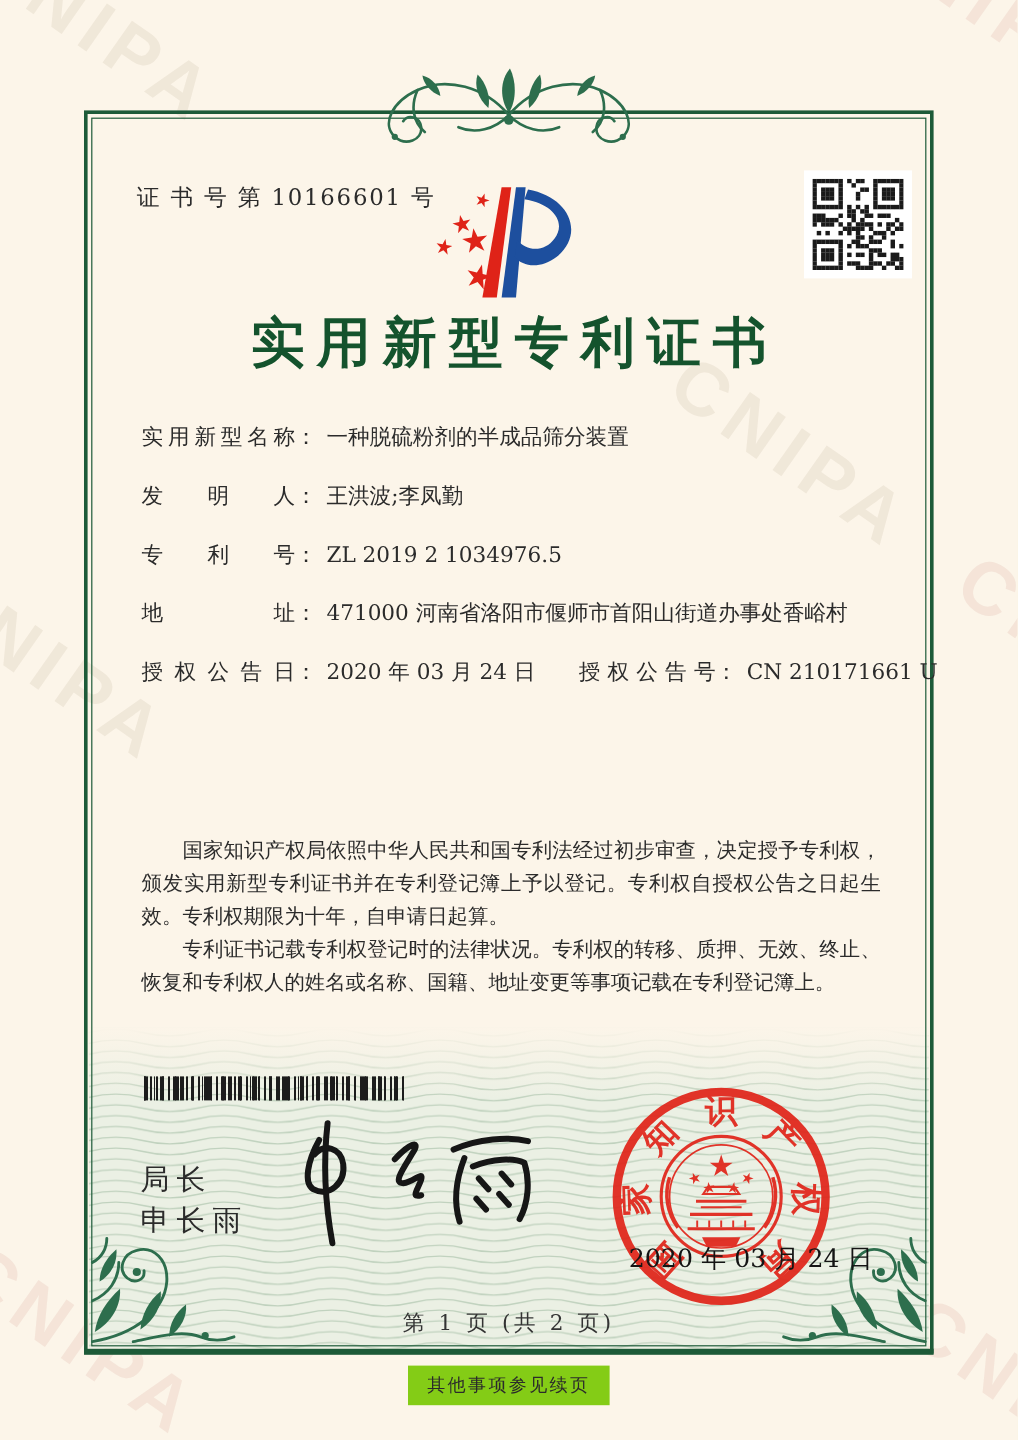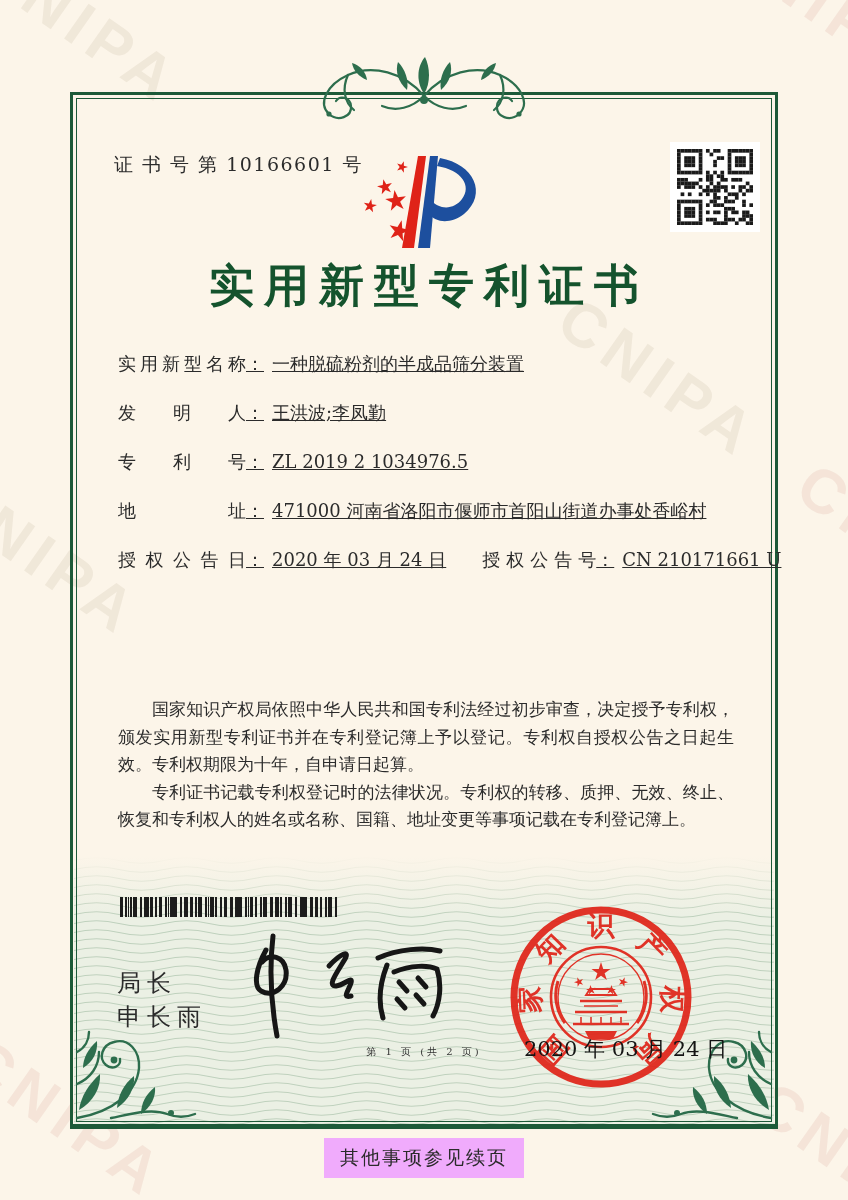--- a/index.html
+++ b/index.html
@@ -23,45 +23,45 @@
   .cert-no{position:absolute;left:114px;top:152px;font-size:19px;letter-spacing:1.5px;z-index:5;}
 
   .logo{position:absolute;left:352px;top:144px;z-index:5;}
   .qrbox{position:absolute;left:670px;top:142px;width:90px;height:90px;background:#fff;z-index:5;}
   .qrbox svg{position:absolute;left:7px;top:7px;}
 
   .title{position:absolute;left:0;top:256px;width:848px;text-align:center;font-size:45px;font-weight:700;
          letter-spacing:10px;text-indent:10px;color:#14532d;z-index:5;}
 
   .fields{position:absolute;left:118px;top:352px;width:616px;font-size:18px;z-index:5;}
-  .frow{height:23px;margin-bottom:26px;white-space:nowrap;text-decoration:underline;}
+  .frow{height:23px;margin-bottom:26px;white-space:nowrap;}
   .flabel{display:inline-block;width:128px;text-align:justify;text-align-last:justify;vertical-align:top;}
   .flabel.narrow{width:114px;}
   .fvalue{margin-left:8px;}
   .pair2{margin-left:36px;}
 
   .body-text{position:absolute;left:118px;top:696px;width:616px;font-size:17px;line-height:27.5px;
              text-align:justify;z-index:5;}
   .body-text p{margin:0;text-indent:2em;}
 
   .barcode{position:absolute;left:120px;top:897px;width:218px;height:20px;z-index:5;
     background:repeating-linear-gradient(90deg,#1c1c1c 0 2px,rgba(0,0,0,0) 2px 5px),
                repeating-linear-gradient(90deg,#1c1c1c 0 1px,rgba(0,0,0,0) 1px 8px),
                repeating-linear-gradient(90deg,#1c1c1c 0 3px,rgba(0,0,0,0) 3px 13px);}
 
   .signatory{position:absolute;left:117px;top:966px;font-size:24px;line-height:34px;z-index:5;letter-spacing:6px;}
   .signature{position:absolute;left:232px;top:928px;z-index:6;}
 
   .seal{position:absolute;left:505px;top:901px;z-index:5;}
   .seal-date{position:absolute;left:524px;top:1035px;font-size:21px;color:#141414;z-index:6;white-space:nowrap;}
 
-  .page-info{position:absolute;left:0;top:1045px;width:848px;text-align:center;font-size:10px;
+  .page-info{position:absolute;left:0;top:1090px;width:848px;text-align:center;font-size:18px;
              letter-spacing:3px;color:#333;z-index:5;}
   .cont-note{position:absolute;left:0;top:1138px;width:848px;text-align:center;z-index:5;}
-  .cont-note span{display:inline-block;background:#f0abfc;padding:7px 16px;font-size:19px;letter-spacing:2px;}
+  .cont-note span{display:inline-block;background:#84cc16;padding:7px 16px;font-size:15px;letter-spacing:2px;}
 
   .ornament{position:absolute;z-index:6;}
   .top-flourish{left:294px;top:50px;}
   .corner-bl{left:71px;top:992px;}
   .corner-br{left:647px;top:992px;transform:scaleX(-1);}
 </style>
 </head>
 <body>
 
 <div class="page">

